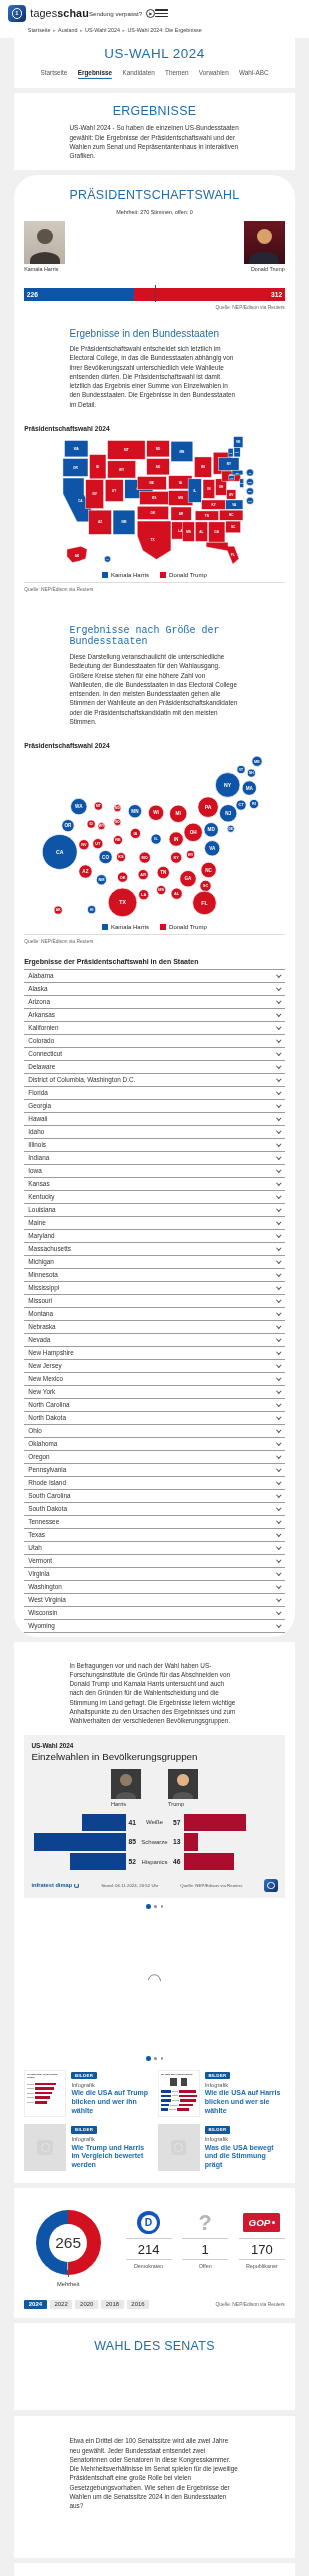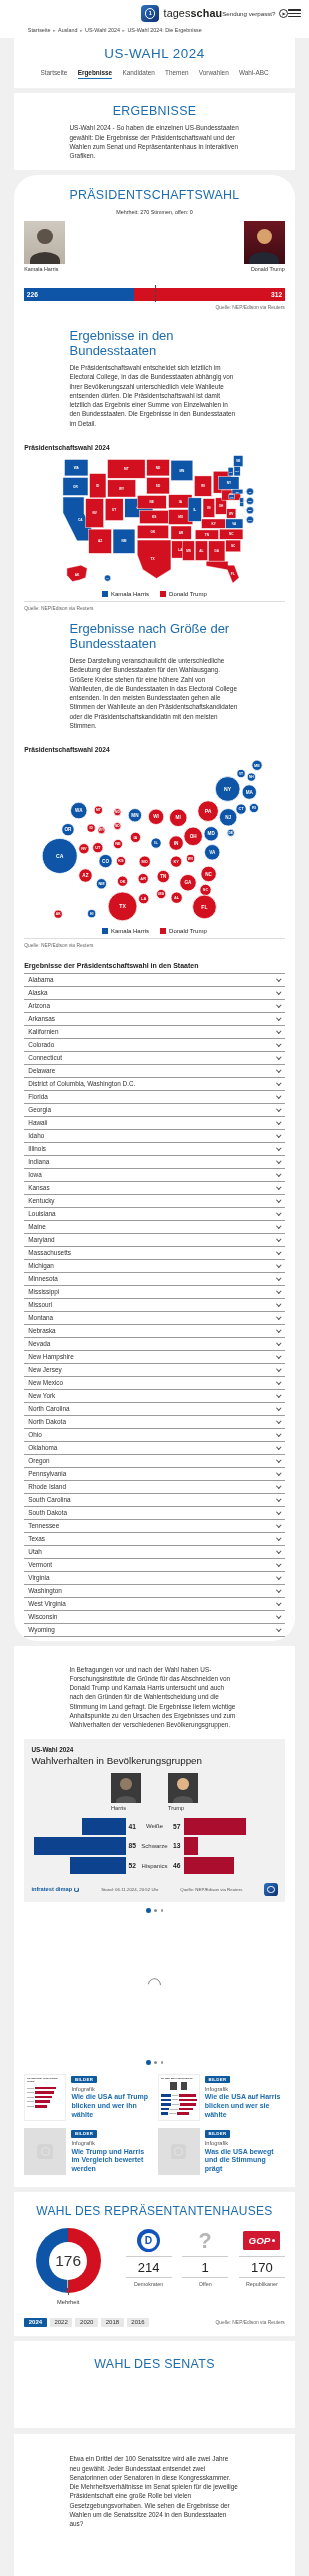--- a/index.html
+++ b/index.html
@@ -1,21 +1,21 @@
 <!DOCTYPE html>
 <html style="font-size:8.2px"><head>
 <meta charset="utf-8">
 <style>
   * { box-sizing: border-box; }
   html,body { margin:0; padding:0; }
   body { width:309px; background:#f0f0f1; font-family:"Liberation Sans",sans-serif; color:#333; }
 
   
   .topbar { background:#fff; padding:3.1px 8.2px 1px; }
-  .topbar-row { display:flex; align-items:center; justify-content:flex-end; height:20.6px; }
+  .topbar-row { display:flex; align-items:center; justify-content:flex-start; height:20.6px; }
   .brand { display:flex; align-items:center; gap:4.6px; }
   .brand-cube { width:17.5px; height:17.5px; border-radius:4.1px; background:linear-gradient(135deg,#2f72c3,#0d2f6e); display:flex; align-items:center; justify-content:center; }
   .brand-globe { width:10.3px; height:10.3px; border:1.3px solid #fff; border-radius:50%; color:#fff; font-size:5.7px; font-weight:bold; display:flex; align-items:center; justify-content:center; }
   .brand-name { font-size:10.8px; color:#1d1d1b; letter-spacing:0.1px; }
   .brand-name b { font-weight:bold; }
   .missed { display:flex; align-items:center; gap:3.6px; font-size:6.2px; color:#333; }
   .play-ic { width:9.3px; height:9.3px; border:0.8px solid #333; border-radius:50%; display:flex; align-items:center; justify-content:center; font-size:4.1px; color:#333; padding-left:0.5px; }
   .burger { width:12.4px; display:flex; flex-direction:column; gap:2.1px; cursor:pointer; }
   .burger i { display:block; height:1.3px; background:#2b2b2b; border-radius:0.5px; }
   .crumbs { font-size:5.4px; color:#444; padding:3.1px 0 4.1px 19.6px; white-space:nowrap; overflow:hidden; }
@@ -25,21 +25,21 @@
 
   
   .hub { padding:6.2px 0 8.2px; }
   .hub-title { text-align:center; font-size:13.4px; color:#1d6cae; font-weight:400; letter-spacing:0.5px; margin:2.1px 0 8.2px; }
   .hub-tabs { display:flex; justify-content:center; gap:10.3px; font-size:6.4px; color:#555; }
   .hub-tab { padding-bottom:2.1px; cursor:pointer; }
   .hub-tab.active { color:#222; font-weight:bold; border-bottom:1.5px solid #1d6cae; }
 
   .sec-title { text-align:center; font-size:12.4px; color:#1d6cae; font-weight:400; letter-spacing:0.3px; margin:0; }
   .lead { width:170px; margin:5.2px auto 0; font-size:6.4px; line-height:1.45; color:#333; }
-  .subhead { width:170px; margin:0 auto; font-size:13px; color:#1d6cae; font-weight:500; }
+  .subhead { width:170px; margin:0 auto; font-size:10px; color:#1d6cae; font-weight:500; }
 
   
   .maj-note { text-align:center; font-size:5.4px; color:#333; margin:7.2px 0 5.2px; }
   .hero { position:relative; height:60px; margin:0 9.8px; }
   .avatar { width:41px; height:43px; background:linear-gradient(180deg,#cfc9bf,#b9b0a4); position:relative; overflow:hidden; }
   .avatar.dark { background:linear-gradient(180deg,#6c1620,#3c0b13); }
   .avatar::before { content:""; position:absolute; left:50%; top:8.2px; width:15.5px; height:15.5px; margin-left:-7.7px; border-radius:50%; background:#5e5349; }
   .avatar::after { content:""; position:absolute; left:50%; bottom:-6.2px; width:30px; height:17.5px; margin-left:-15px; border-radius:50% 50% 0 0; background:#3d3733; }
   .avatar.dark::before { background:#d8a06b; }
   .avatar.dark::after { background:#232733; }
@@ -330,21 +330,21 @@
         <span>Kamala Harris</span>
       </span>
       <span class="it">
         <span class="sw" style="background: rgb(210, 16, 31);"></span>
         <span>Donald Trump</span>
       </span>
     </div>
   <hr class="hair">
   <div class="source" style="text-align:left;">Quelle: NEP/Edison via Reuters</div>
 
-  <h3 class="subhead" style="margin-top:10px;">Ergebnisse nach Größe der Bundesstaaten</h3>
+  <h3 class="subhead" style="margin-top:33px;font-family:Liberation Mono, monospace;">Ergebnisse nach Größe der Bundesstaaten</h3>
   <p class="lead">Diese Darstellung veranschaulicht die unterschiedliche Bedeutung der Bundesstaaten für den Wahlausgang. Größere Kreise stehen für eine höhere Zahl von Wahlleuten, die die Bundesstaaten in das Electoral College entsenden. In den meisten Bundesstaaten gehen alle Stimmen der Wahlleute an den Präsidentschaftskandidaten oder die Präsidentschaftskandidatin mit den meisten Stimmen.</p>
 
   <div class="block-label">Präsidentschaftswahl 2024</div>
   <svg id="bubblemap" width="261" height="170" viewBox="0 0 506 330" style="display:block;margin:0 auto;">
       <circle cx="452" cy="18" r="10" fill="#0e55a8" stroke="#fff" stroke-width="1.5"></circle>
       <text x="452" y="20.7" text-anchor="middle" font-size="7.5">ME</text>
       <circle cx="421" cy="34" r="8" fill="#0e55a8" stroke="#fff" stroke-width="1.5"></circle>
       <text x="421" y="36.34" text-anchor="middle" font-size="6.5">VT</text>
       <circle cx="441" cy="41" r="8" fill="#0e55a8" stroke="#fff" stroke-width="1.5"></circle>
       <text x="441" y="43.34" text-anchor="middle" font-size="6.5">NH</text>
@@ -663,21 +663,21 @@
         <span class="chev"></span>
       </div>
     </div>
 </section>
 
 <section class="card" style="padding:13.4px 0 7.2px;">
   <p class="lead">In Befragungen vor und nach der Wahl haben US-Forschungsinstitute die Gründe für das Abschneiden von Donald Trump und Kamala Harris untersucht und auch nach den Gründen für die Wahlentscheidung und die Stimmung im Land gefragt. Die Ergebnisse liefern wichtige Anhaltspunkte zu den Ursachen des Ergebnisses und zum Wahlverhalten der verschiedenen Bevölkerungsgruppen.</p>
 
   <div class="widget">
     <div class="w-kicker">US-Wahl 2024</div>
-    <div class="w-title">Wahlverhalten in Bevölkerungsgruppen</div>
+    <div class="w-title">Einzelwahlen in Bevölkerungsgruppen</div>
     <div class="w-photos">
       <div class="w-cand">
           <div class="w-photo"></div>
           <div class="nm">Harris</div>
         </div>
       <div class="w-cand">
           <div class="w-photo t"></div>
           <div class="nm">Trump</div>
         </div>
     </div>
@@ -828,26 +828,25 @@
           <div class="ghost">
             <i></i>
           </div>
         </div>
         <div><span class="t-badge">BILDER</span><div class="t-kick">Infografik</div><div class="t-title">Was die USA bewegt und die Stimmung prägt</div></div>
       </div>
     </div>
 </section>
 
 <section class="card" style="padding:12.4px 0 9.3px;">
-  <h2 class="sec-title" style="font-size:12px;">WAHL DES REPRÄSENTANTENHAUSES</h2>
   <div class="house-row">
     <div class="donut-wrap">
       <div class="donut" id="house-donut" style="background: conic-gradient(rgb(210, 16, 31) 0deg, rgb(210, 16, 31) 50.5747%, rgb(185, 185, 185) 50.5747%, rgb(185, 185, 185) 50.8046%, rgb(14, 85, 168) 50.8046%, rgb(14, 85, 168) 100%);">
         <div class="dmark"></div>
-        <div class="hole">176</div>
+        <div class="hole">265</div>
       </div>
       <div class="donut-lab">Mehrheit</div>
     </div>
     <div class="stats" id="house-stats">
         <div class="stat">
           <div class="logo">
             <div class="d-outer">
               <div class="d-inner">D</div>
             </div>
           </div>

